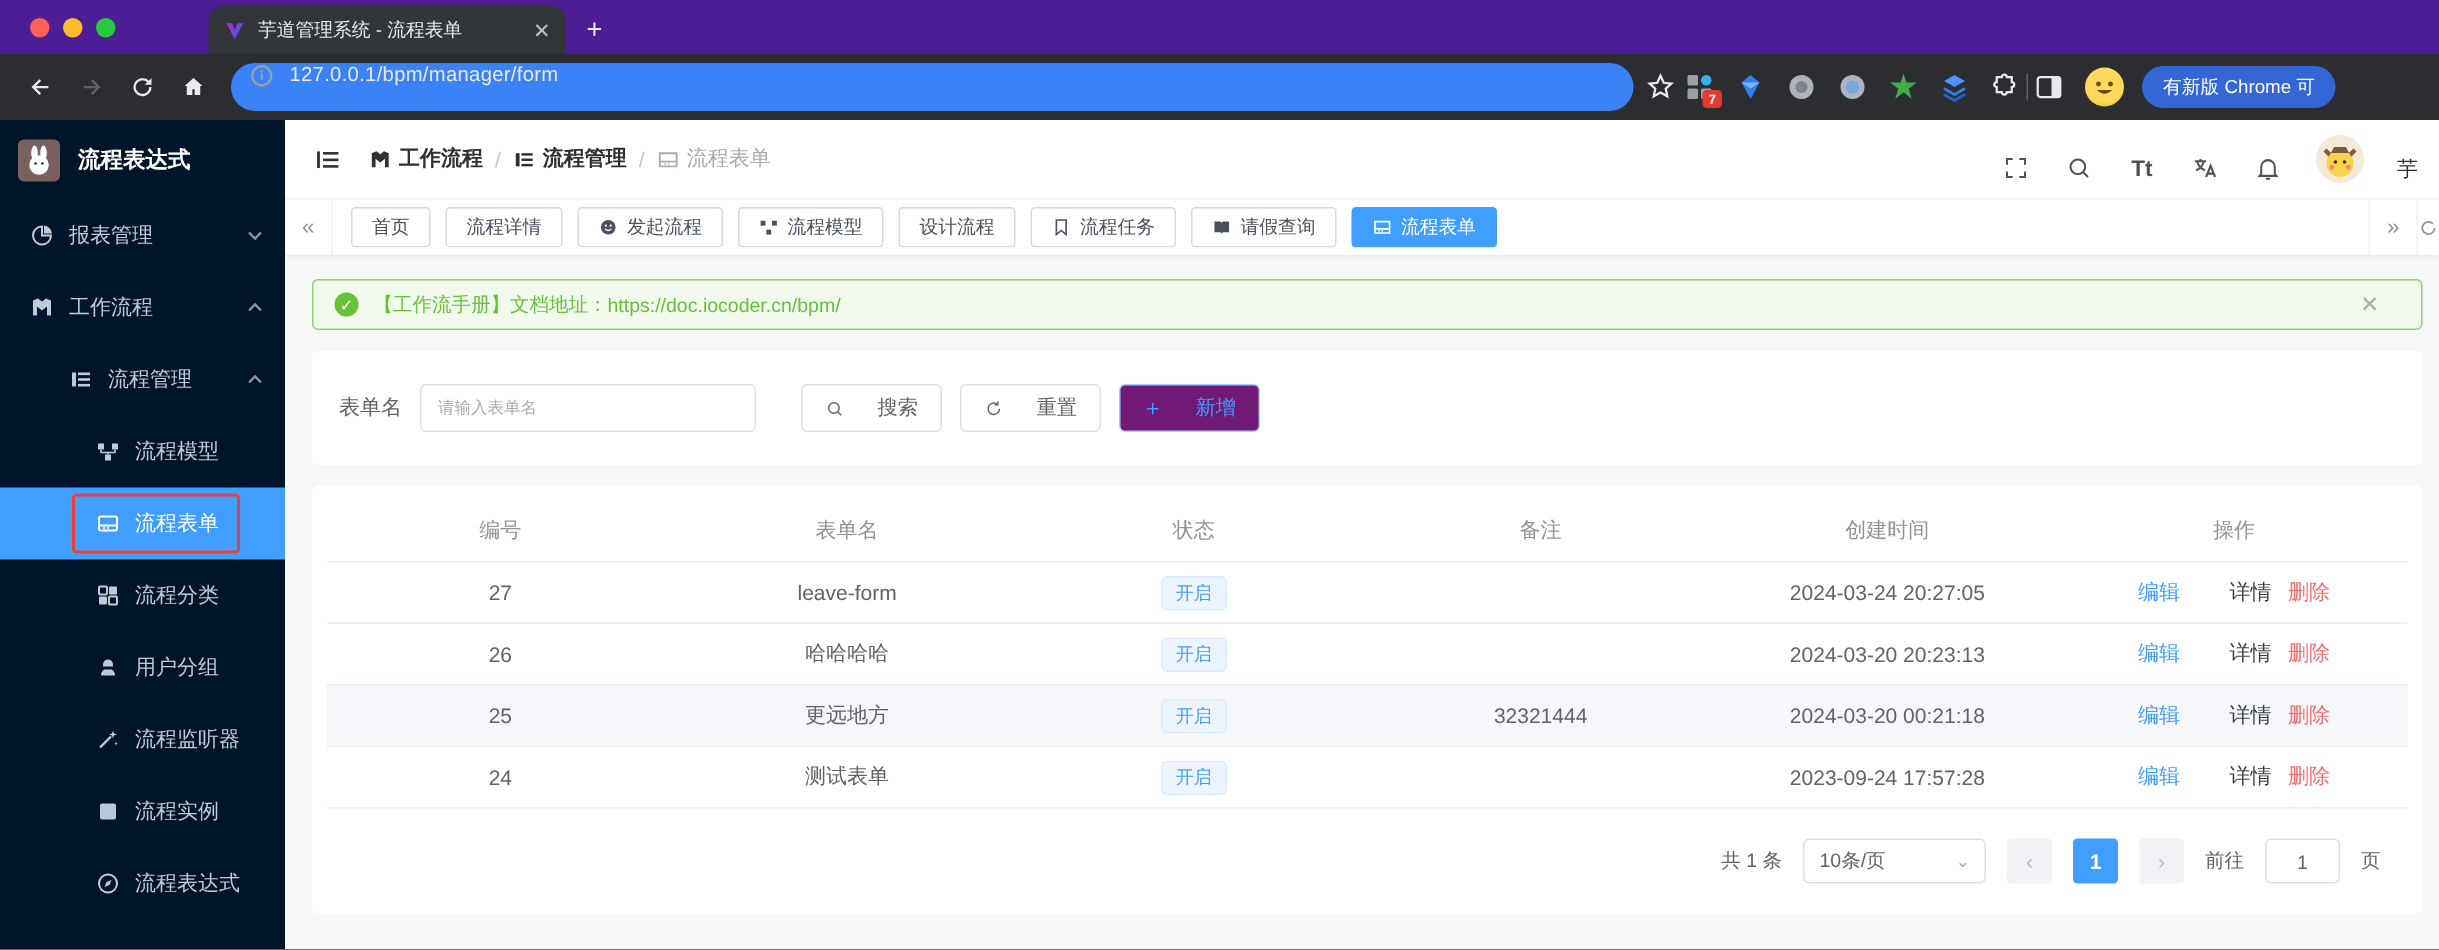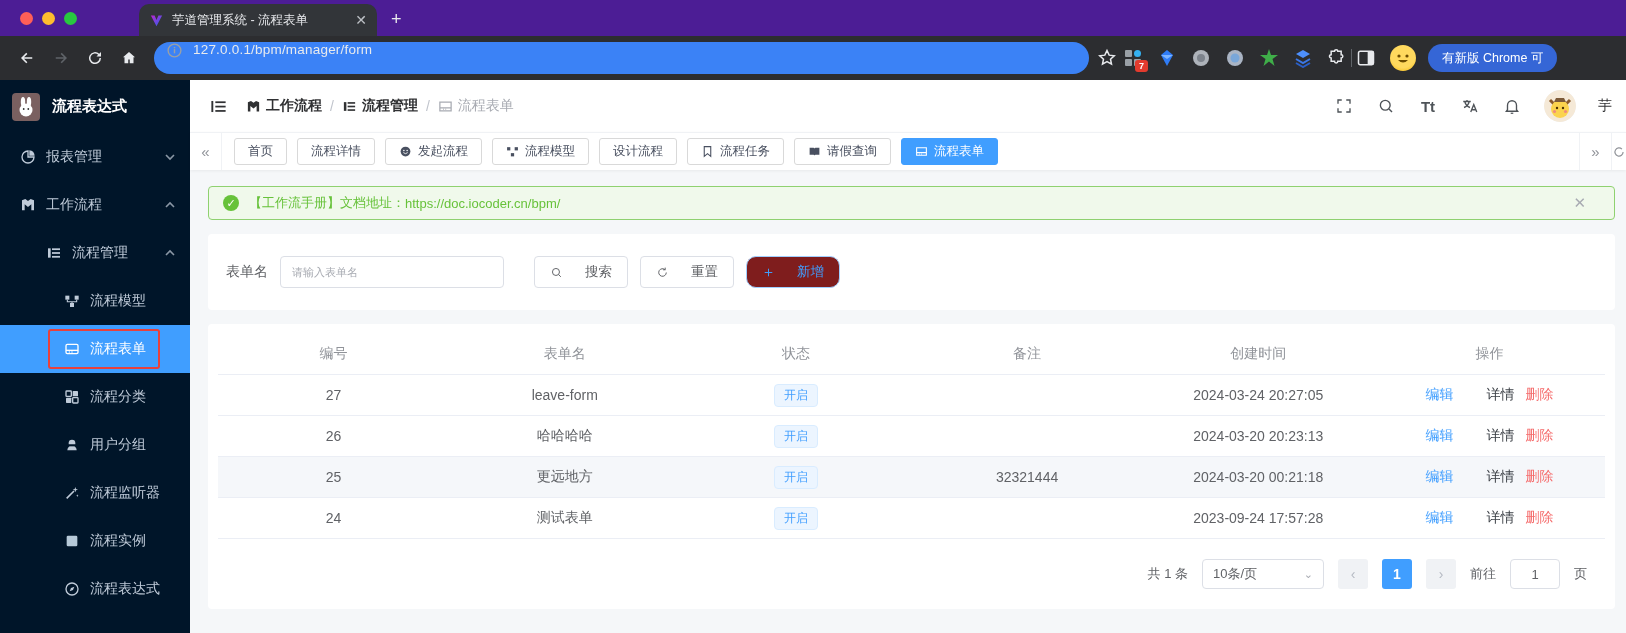--- a/index.html
+++ b/index.html
@@ -50,21 +50,21 @@
   .main { flex:1; display:flex; flex-direction:column; min-width:0; background:#f5f7f9; }
   
   .hdr { height:52px; background:#fff; display:flex; align-items:center; padding:0 14px; flex-shrink:0; }
   .hdr .collapse { width:28px; height:28px; display:flex; align-items:center; justify-content:center; }
   .crumbs { display:flex; align-items:center; gap:8px; margin-left:14px; font-size:14px; }
   .crumb { display:flex; align-items:center; gap:5px; font-weight:bold; color:#303133; }
   .crumb svg { width:15px; height:15px; fill:#303133; }
   .crumb.last { color:#a8abb2; font-weight:normal; }
   .crumb.last svg { fill:#a8abb2; }
   .sep { color:#c0c4cc; }
-  .hdr-right { margin-left:auto; display:flex; align-items:center; gap:22px; }
+  .hdr-right { margin-left:auto; display:flex; align-items:flex-end; gap:22px; }
   .hico { width:20px; height:20px; display:flex; align-items:center; justify-content:center; color:#4e5358; font-size:15px; font-weight:bold; }
   .hico svg { width:18px; height:18px; fill:none; stroke:#4e5358; stroke-width:1.8; }
   .user-avatar { width:32px; height:32px; border-radius:50%; background:#f1f3f4; overflow:hidden; flex-shrink:0; }
   .uname { font-size:14px; color:#303133; width:14px; overflow:hidden; white-space:nowrap; }
   
   .tagsbar { height:38px; background:#fff; border-top:1px solid #f0f2f5; box-shadow:0 1px 3px rgba(0,0,0,.06); display:flex; align-items:center; flex-shrink:0; position:relative; z-index:2; }
   .arrow-slot { width:32px; height:100%; display:flex; align-items:center; justify-content:center; color:#909399; font-size:15px; border-right:1px solid #f0f2f5; }
   .tags { display:flex; align-items:center; gap:10px; padding:0 12px; flex:1; overflow:hidden; }
   .tag-item { height:27px; display:flex; align-items:center; gap:6px; padding:0 13px; border:1px solid #d9d9d9; border-radius:3px; font-size:12.5px; color:#495060; background:#fff; white-space:nowrap; cursor:pointer; }
   .tag-item svg { width:13px; height:13px; fill:#495060; }
@@ -79,21 +79,21 @@
   .alert .chk { width:16px; height:16px; border-radius:50%; background:#67c23a; color:#fff; font-size:11px; display:flex; align-items:center; justify-content:center; margin-right:10px; flex-shrink:0; }
   .alert a { color:#67c23a; text-decoration:none; }
   .alert .close { margin-left:auto; color:#a8abb2; font-size:15px; cursor:pointer; padding-right:14px; }
   .card { background:#fff; border-radius:4px; margin-top:14px; }
   .search-card { padding:22px 18px; display:flex; align-items:center; }
   .flabel { color:#606266; margin-right:12px; }
   .finput { width:224px; height:32px; border:1px solid #dcdfe6; border-radius:4px; padding:0 11px; font-size:11px; color:#303133; outline:none; font-family:inherit; }
   .finput::placeholder { color:#a8abb2; }
   .btn { height:32px; display:inline-flex; align-items:center; gap:22px; padding:0 15px; border:1px solid #dcdfe6; border-radius:4px; background:#fff; color:#606266; font-size:13.5px; cursor:pointer; font-family:inherit; }
   .btn svg { width:13px; height:13px; fill:none; stroke:#606266; stroke-width:1.8; }
-  .btn.primary-plain { background:#7f1d1d; border-color:#a0cfff; color:#409eff;border-radius:10px; }
+  .btn.primary-plain { background:#701a75; border-color:#a0cfff; color:#409eff; }
   .btn.primary-plain svg { stroke:#409eff; }
   .gap30 { width:30px; } .gap12 { width:12px; }
   .table-card { padding:10px 10px 14px; }
   .trow { display:grid; grid-template-columns:repeat(6,1fr); align-items:center; height:41px; border-bottom:1px solid #ebeef5; }
   .trow > div { text-align:center; font-size:14px; color:#606266; overflow:hidden; white-space:nowrap; }
   .trow.head > div { color:#909399; }
   .trow.hl { background:#f5f7fa; }
   .tagchip { display:inline-block; padding:2px 9px; font-size:12px; color:#409eff; background:#ecf5ff; border:1px solid #d9ecff; border-radius:4px; }
   .ops { display:flex; justify-content:center; gap:11px; font-size:13.5px; font-weight:500; }
   .op-edit { color:#409eff; cursor:pointer; }

